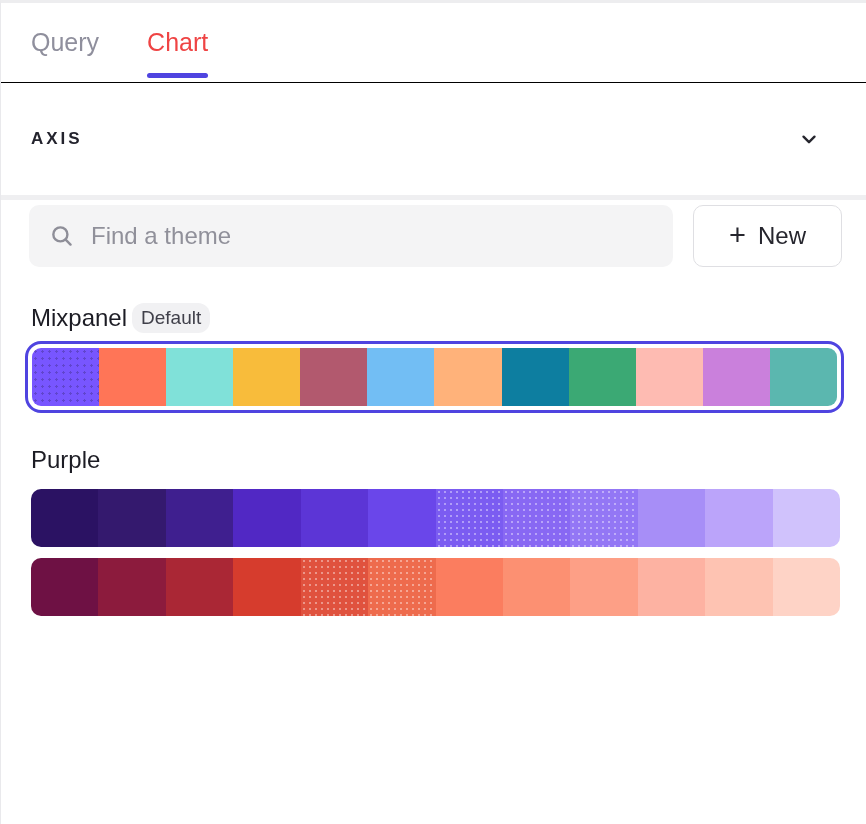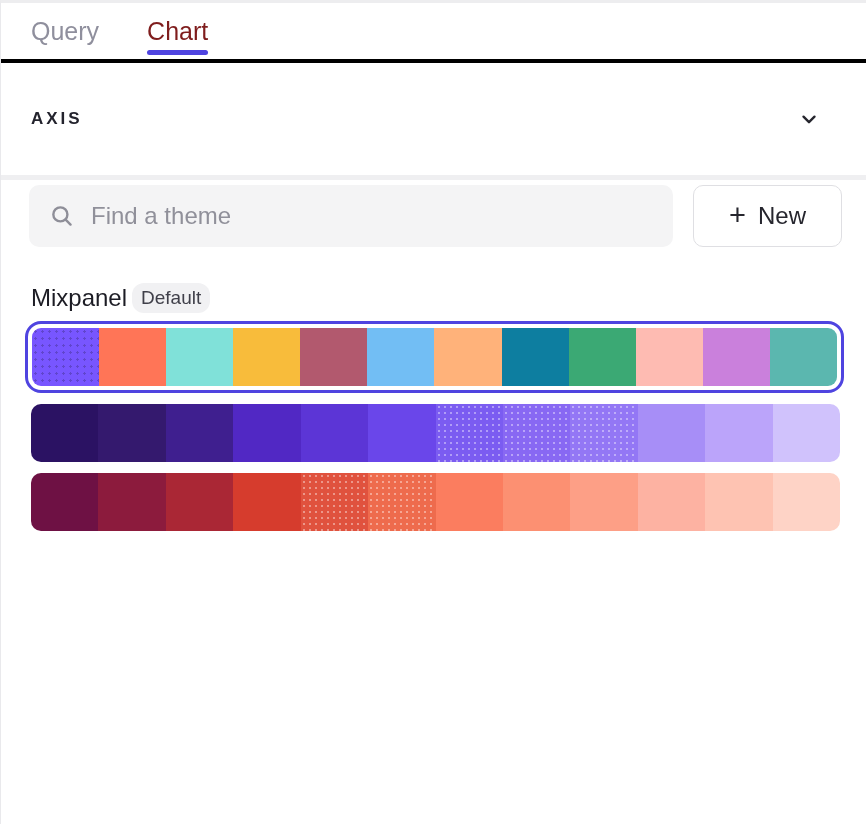--- a/index.html
+++ b/index.html
@@ -12,38 +12,38 @@
   }
   .panel {
     width: 866px; height: 824px;
     background: #fff;
     border-top: 3px solid #ededef;
     border-left: 1px solid #e9e9ec;
     overflow: hidden;
   }
   
   .tabs-row {
-    height: 60px;
+    height: 80px;
     display: flex;
     align-items: center;
     gap: 48px;
     padding: 0 30px;
-    border-bottom: 4px solid #000000;
+    border-bottom: 1px solid #000000;
   }
   .tab {
     font-size: 25px;
     font-weight: 500;
     color: #8f8f9d;
     height: 100%;
     display: flex;
     align-items: center;
     position: relative;
     cursor: pointer;
   }
-  .tab.active { color: #7f1d1d; }
+  .tab.active { color: #ef4444; }
   .tab .underline {
     position: absolute;
     left: 0; right: 0; bottom: 4px;
     height: 5px;
     border-radius: 3px;
     background: #4f44e0;
   }
   
   .section-row {
     display: flex;
@@ -206,20 +206,23 @@
           <div class="swatch" style="background-color: rgb(13, 126, 160);"></div>
           <div class="swatch" style="background-color: rgb(59, 169, 116);"></div>
           <div class="swatch" style="background-color: rgb(254, 187, 178);"></div>
           <div class="swatch" style="background-color: rgb(202, 128, 220);"></div>
           <div class="swatch" style="background-color: rgb(91, 183, 175);"></div>
         </div>
     </div>
   </div>
 
   <div>
+    <div class="theme-label-row label-gap-lg">
+      <span class="theme-name">Purple</span>
+    </div>
     <div class="palette plain">
         <div class="swatch" style="background-color: rgb(43, 18, 99);"></div>
         <div class="swatch" style="background-color: rgb(52, 25, 110);"></div>
         <div class="swatch" style="background-color: rgb(63, 31, 143);"></div>
         <div class="swatch" style="background-color: rgb(81, 40, 196);"></div>
         <div class="swatch" style="background-color: rgb(92, 53, 214);"></div>
         <div class="swatch" style="background-color: rgb(106, 70, 234);"></div>
         <div class="swatch dotted-light" style="background-color: rgb(123, 92, 241);"></div>
         <div class="swatch dotted-light" style="background-color: rgb(136, 104, 243);"></div>
         <div class="swatch dotted-light" style="background-color: rgb(147, 119, 245);"></div>

